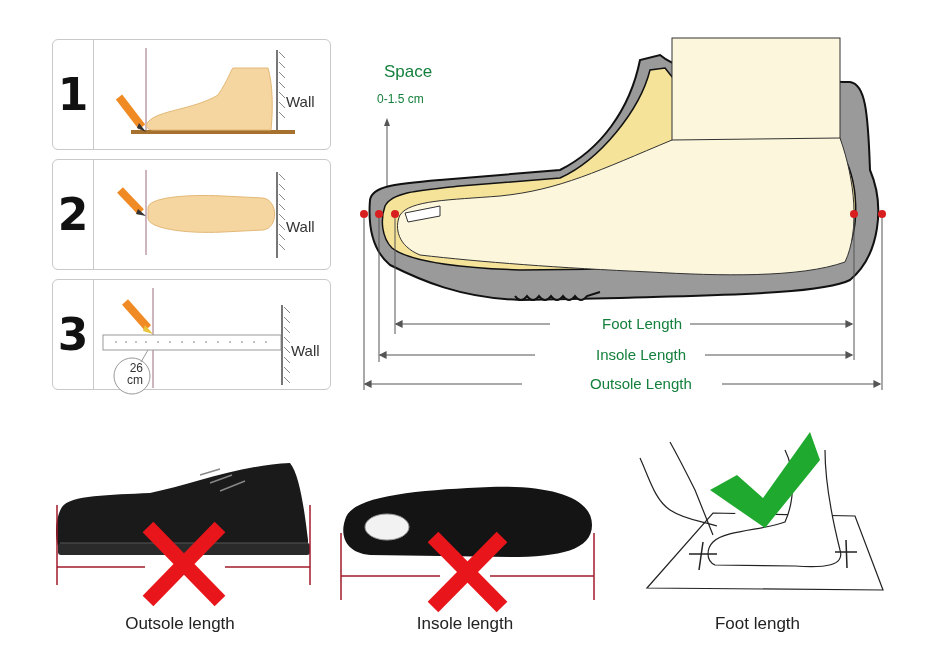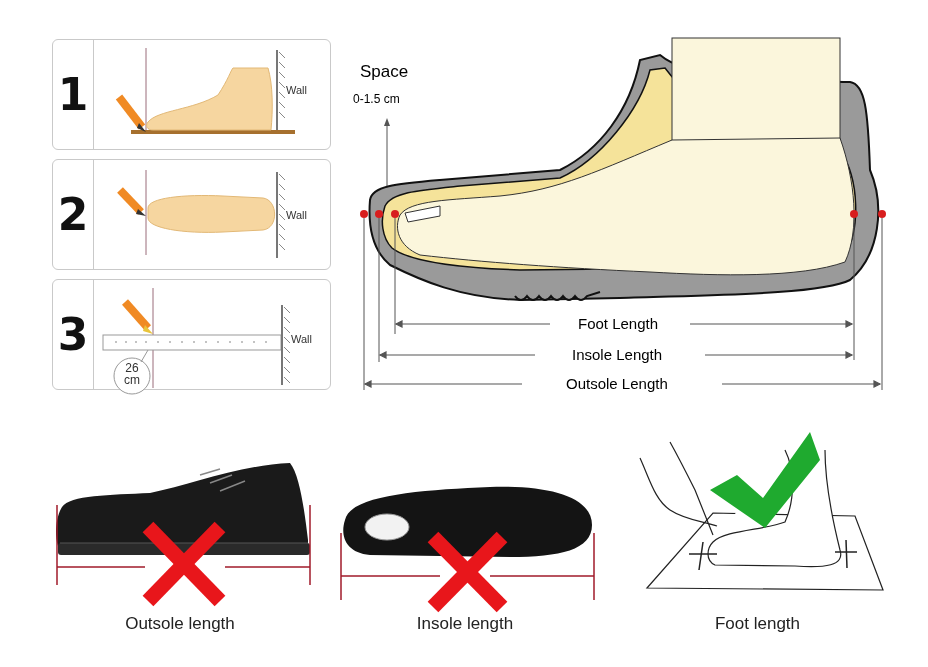--- a/index.html
+++ b/index.html
@@ -4,22 +4,22 @@
 <style>
   html, body { margin:0; padding:0; background:#ffffff; }
   body { width:928px; height:667px; position:relative; overflow:hidden;
          font-family:"Liberation Sans", sans-serif; color:#222; }
   .abs { position:absolute; }
   .step-panel { position:absolute; left:52px; width:279px; height:111px;
                 border:1px solid #c9c9c9; border-radius:6px; background:#fff; box-sizing:border-box; }
   .step-num { position:absolute; left:0; top:0; width:40px; height:100%;
               border-right:1px solid #c9c9c9; display:flex; align-items:center; justify-content:center;
               font-family:"DejaVu Sans", sans-serif; font-weight:bold; font-size:44px; color:#111; }
-  .wall-label { position:absolute; font-size:11px; color:#333; }
-  .txt { position:absolute; font-size:16px; color:#000000; white-space:nowrap; }
+  .wall-label { position:absolute; font-size:15px; color:#333;margin-top:9px; }
+  .txt { position:absolute; font-size:16px; color:#15803d; white-space:nowrap;margin-left:24px; }
   .caption { position:absolute; font-size:17px; color:#222; text-align:center; white-space:nowrap; }
   svg { position:absolute; overflow:visible; }
 </style>
 </head>
 <body>
 
 <div class="step-panel" style="top:39px;">
   <div class="step-num">1</div>
   <svg width="279" height="111" style="left:0;top:0">
     <line x1="93" y1="8" x2="93" y2="90" stroke="#9a6d7a" stroke-width="1"></line>
@@ -73,21 +73,21 @@
     </g>
     <line x1="229" y1="25" x2="229" y2="105" stroke="#777" stroke-width="2"></line>
     <path d="M231,27 l6,6 M231,37 l6,6 M231,47 l6,6 M231,57 l6,6 M231,67 l6,6 M231,77 l6,6 M231,87 l6,6 M231,97 l6,6" stroke="#888" stroke-width="1"></path>
     <g>
         <line x1="72" y1="22" x2="95" y2="48" stroke="#f08a24" stroke-width="8"></line>
         <path d="M92,45 L100,54 L90,51 Z" fill="#e9c43a"></path>
       </g>
     <circle cx="79" cy="96" r="18" fill="#fff" stroke="#999" stroke-width="1"></circle>
     <line x1="95" y1="70" x2="88" y2="82" stroke="#999" stroke-width="1"></line>
   </svg>
-  <div class="abs" style="left:68px;top:82px;width:22px;text-align:center;font-size:12px;line-height:12px;color:#333;">
+  <div class="abs" style="left:68px;top:82px;width:22px;text-align:right;font-size:12px;line-height:12px;color:#333;">
     <div>26</div>
     <div>cm</div>
   </div>
   <div class="wall-label" style="left:238px;top:53px;">Wall</div>
 </div>
 
 <div class="txt" style="left:360px;top:62px;font-size:17px;">Space</div>
 <div class="txt" style="left:353px;top:92px;font-size:12px;">0-1.5 cm</div>
 
 <svg width="928" height="400" style="left:0;top:0">

